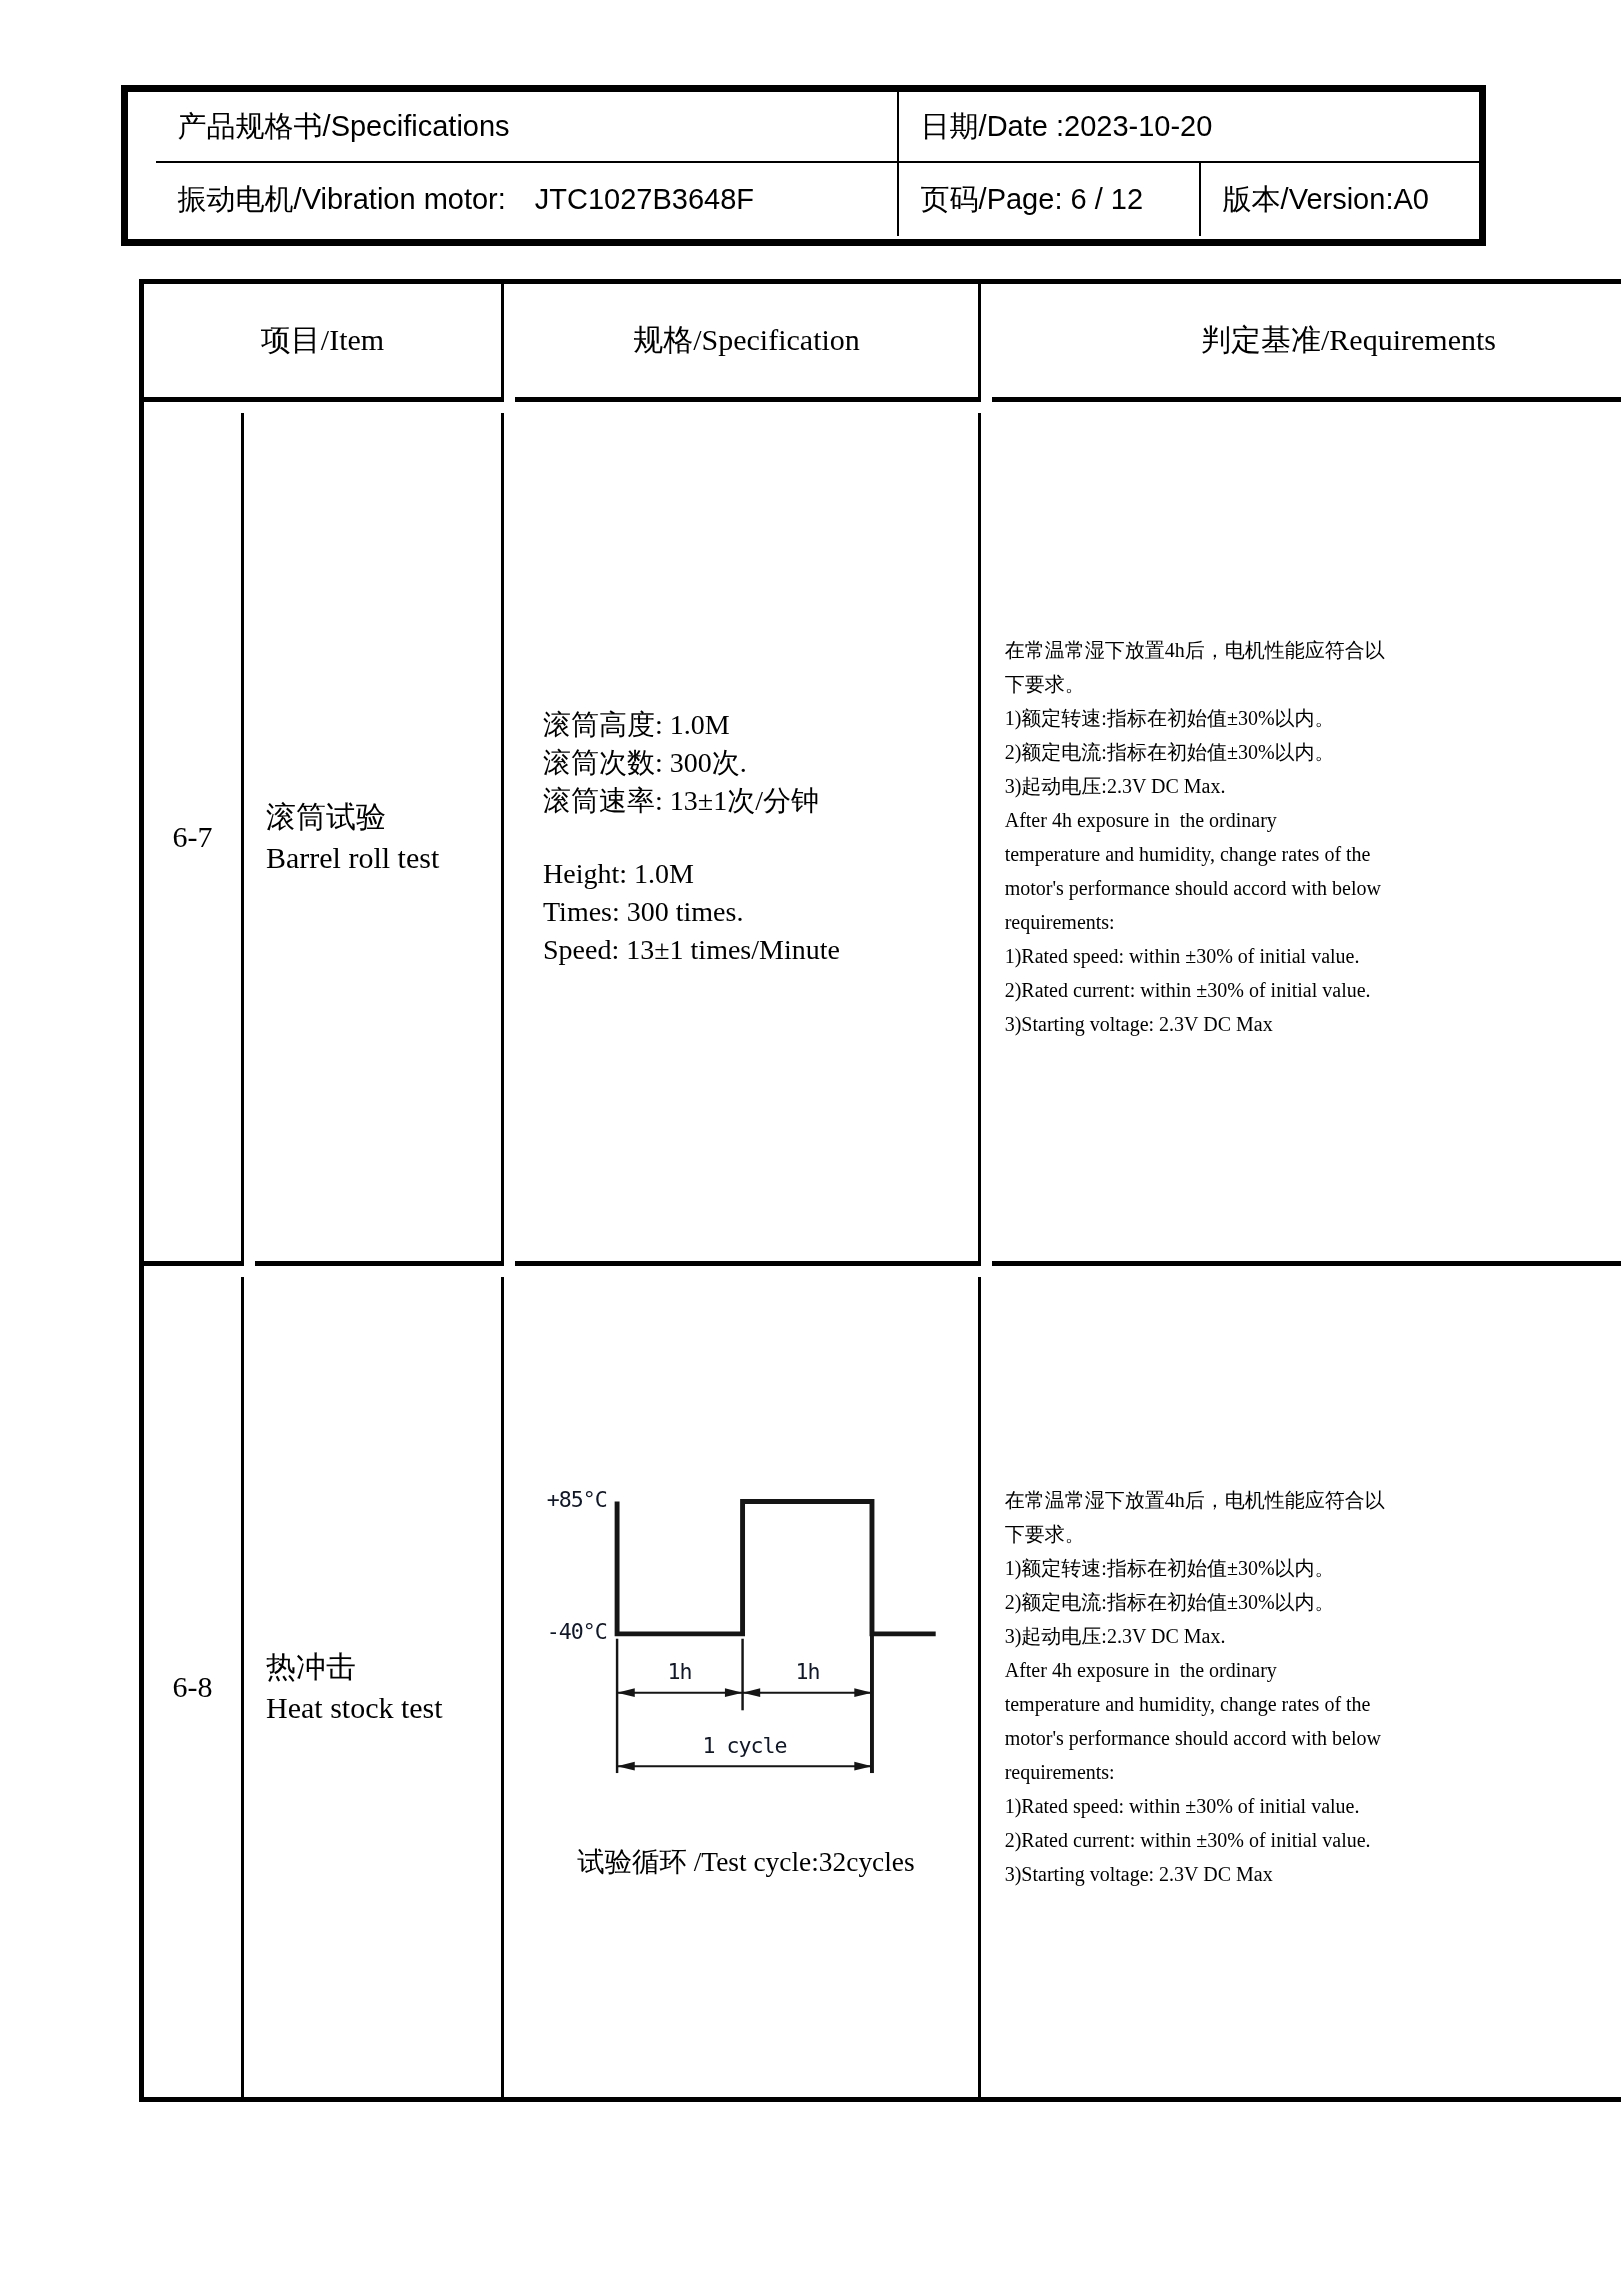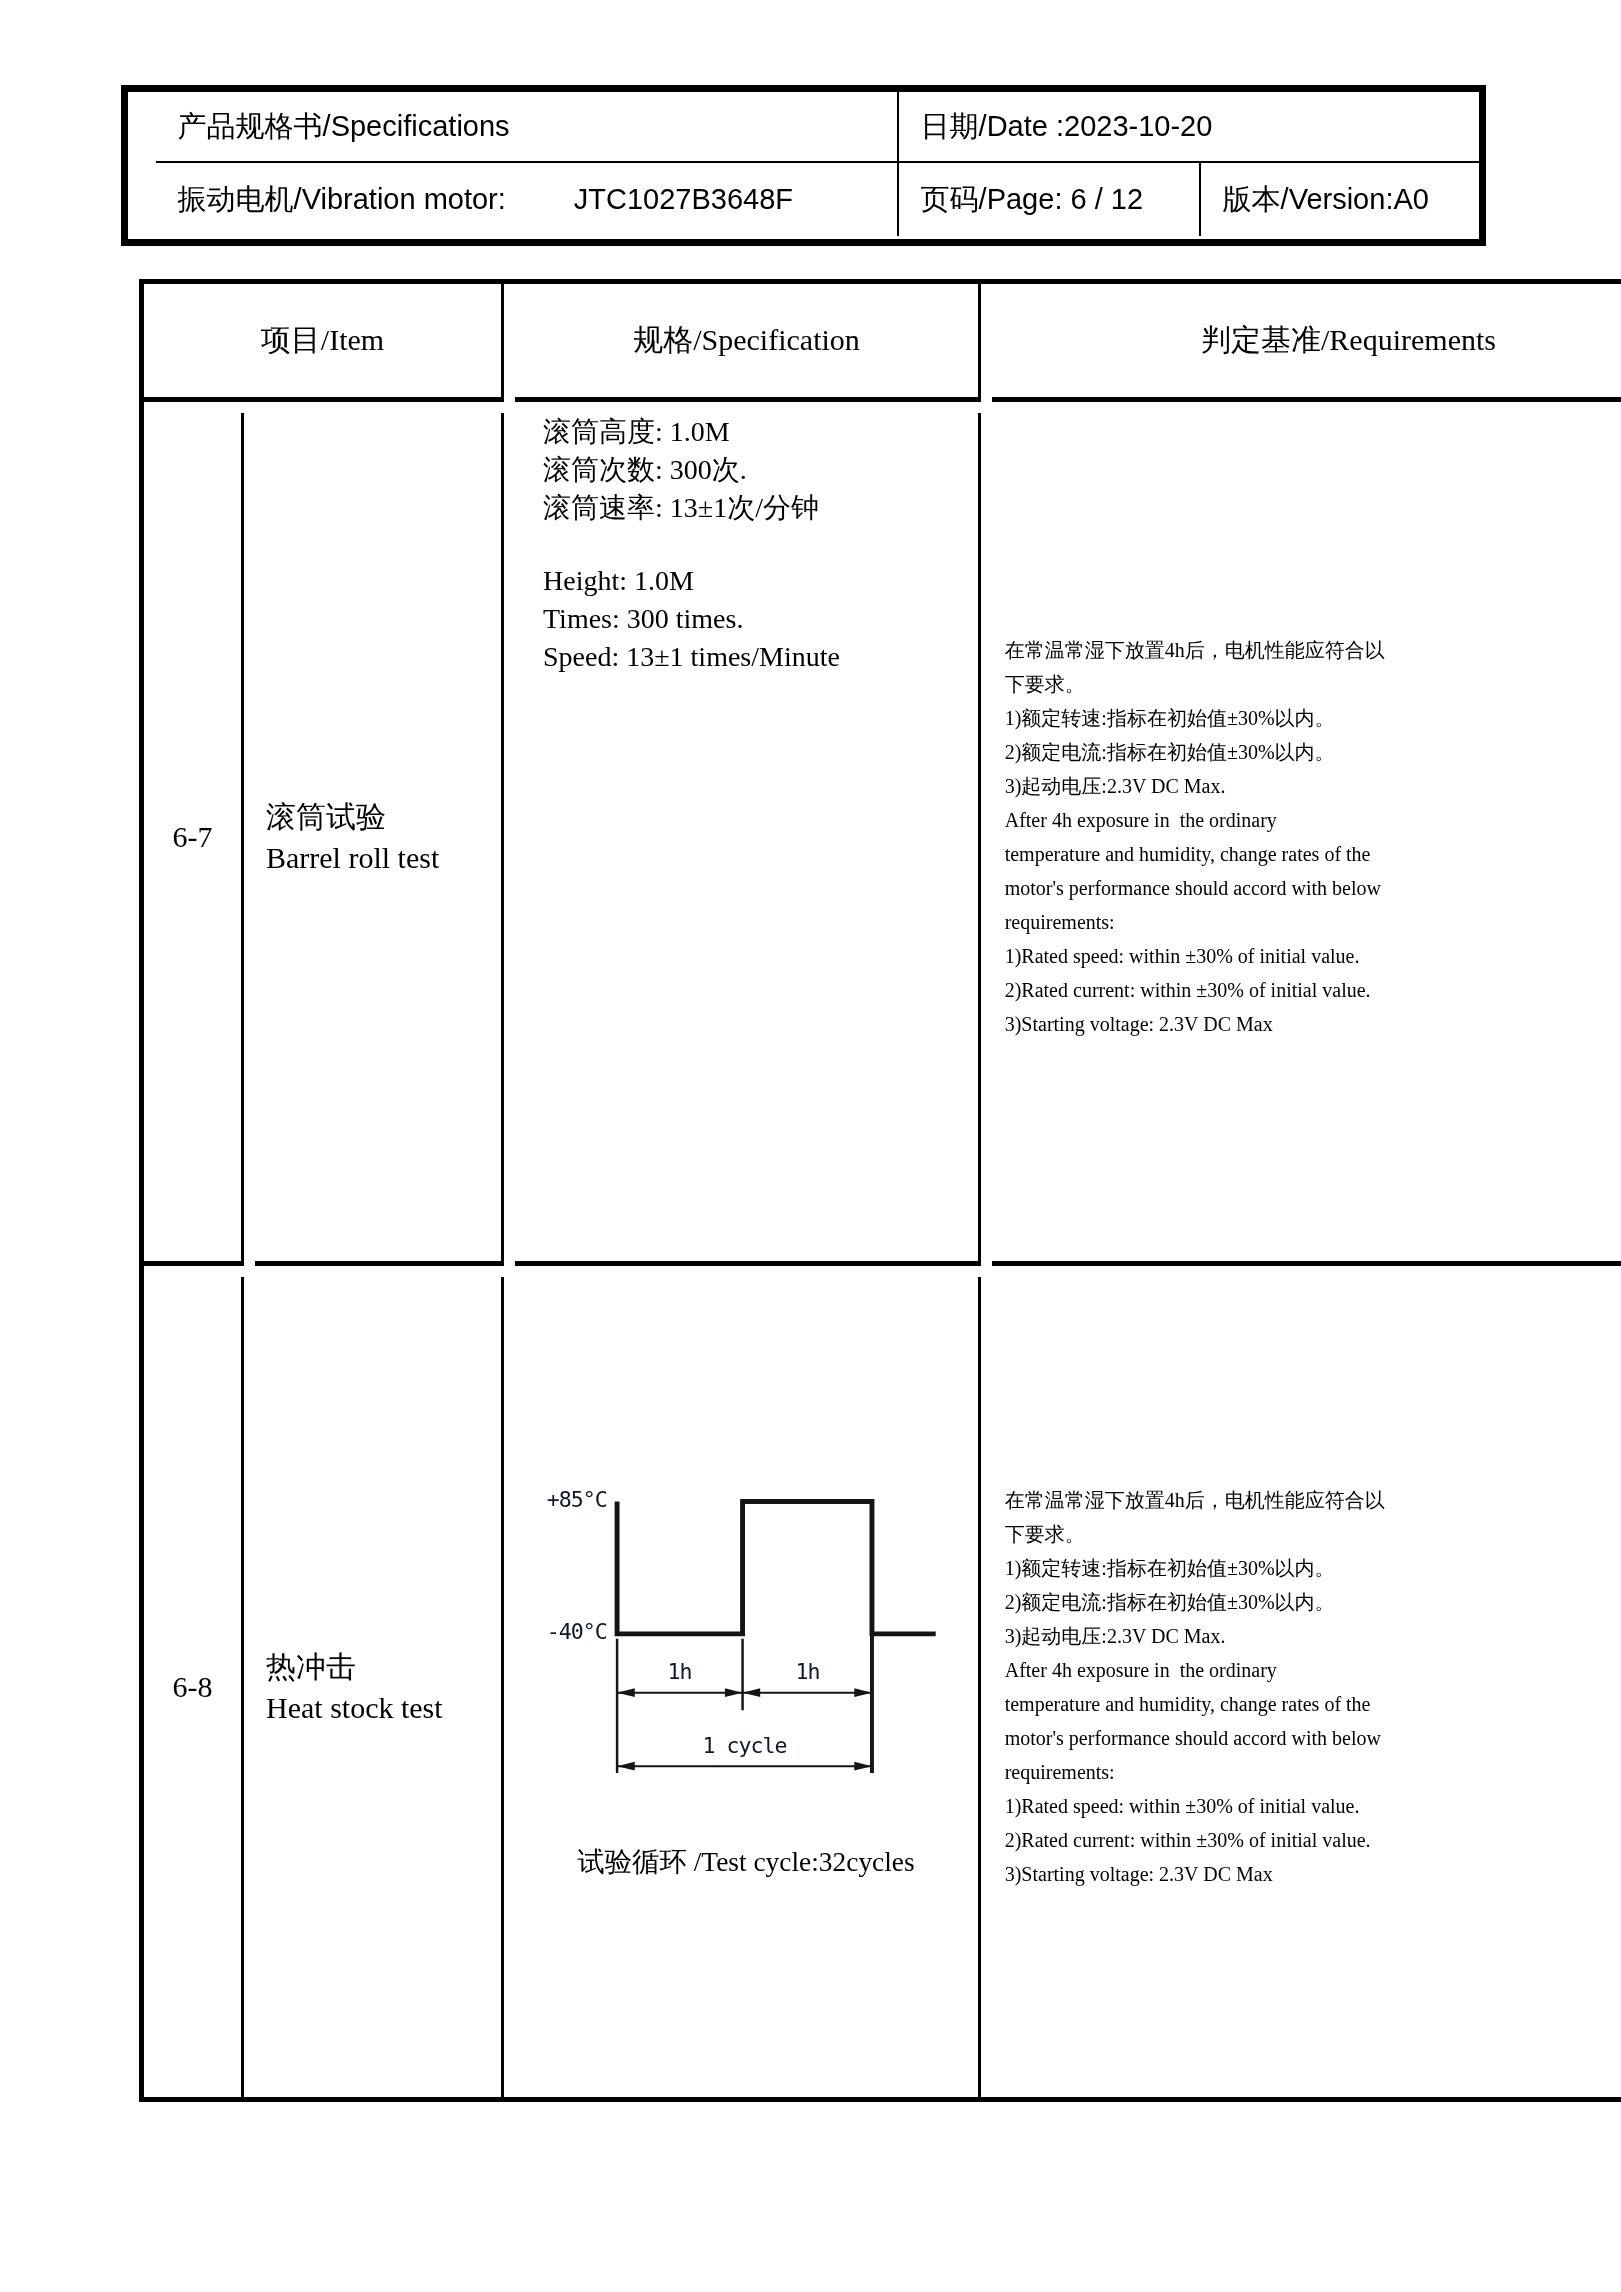--- a/index.html
+++ b/index.html
@@ -22,40 +22,40 @@
     padding-left:28px;
   }
   .ht-row1 { height:71px; border-bottom:2.9px solid #000; display:flex; }
   .ht-row2 { height:calc(100% - 74px); display:flex; }
   .ht-cell { display:flex; align-items:center; padding-left:21.6px; height:100%; }
   .ht-title  { width:743px; border-right:2.9px solid #000; }
   .ht-date   { flex:1; }
   .ht-motor  { width:743px; border-right:2.9px solid #000; }
   .ht-page   { width:302px; border-right:2.9px solid #000; }
   .ht-version{ flex:1; }
-  .ht-model  { margin-left:68px; }
+  .ht-model  { margin-left:29px; }
 
   
   .mt {
     position:absolute; left:139px; top:279px;
     width:1571px; height:1823px;
     border:5.9px solid #000;
     display:grid;
     grid-template-columns:100px 249px 466px 1fr;
     grid-template-rows:118px 853px 1fr;
     font-family:"Liberation Serif", serif;
     gap:11px;
   }
   .bR { border-right:3.9px solid #000; }
   .bB { border-bottom:5.9px solid #000; }
   .th { display:flex; align-items:center; justify-content:center; font-size:30px; }
   .th-item { grid-column:1 / 3; }
   .num  { display:flex; align-items:center; justify-content:center; font-size:30px; }
   .name { display:flex; flex-direction:column; justify-content:center; padding-left:11px; font-size:30px; line-height:41px; }
-  .spec { display:flex; flex-direction:column; padding-left:28px; font-size:28px; line-height:38px; white-space:pre; }
+  .spec { display:flex; flex-direction:column; justify-content:center; padding-left:28px; font-size:28px; line-height:38px; white-space:pre; }
   .spec-gap { margin-top:35px; }
   .req  { display:flex; flex-direction:column; justify-content:center; padding-left:12.7px; padding-right:3.9px; font-size:20px; line-height:34px; white-space:pre; }
 
   
   .specdiag { position:relative; }
   .specdiag svg { position:absolute; left:0; top:0; }
   .dlab {
     position:absolute;
     font-family:"DejaVu Sans Mono", monospace;
     font-size:21.6px; letter-spacing:-1px; color:#0f172a;

